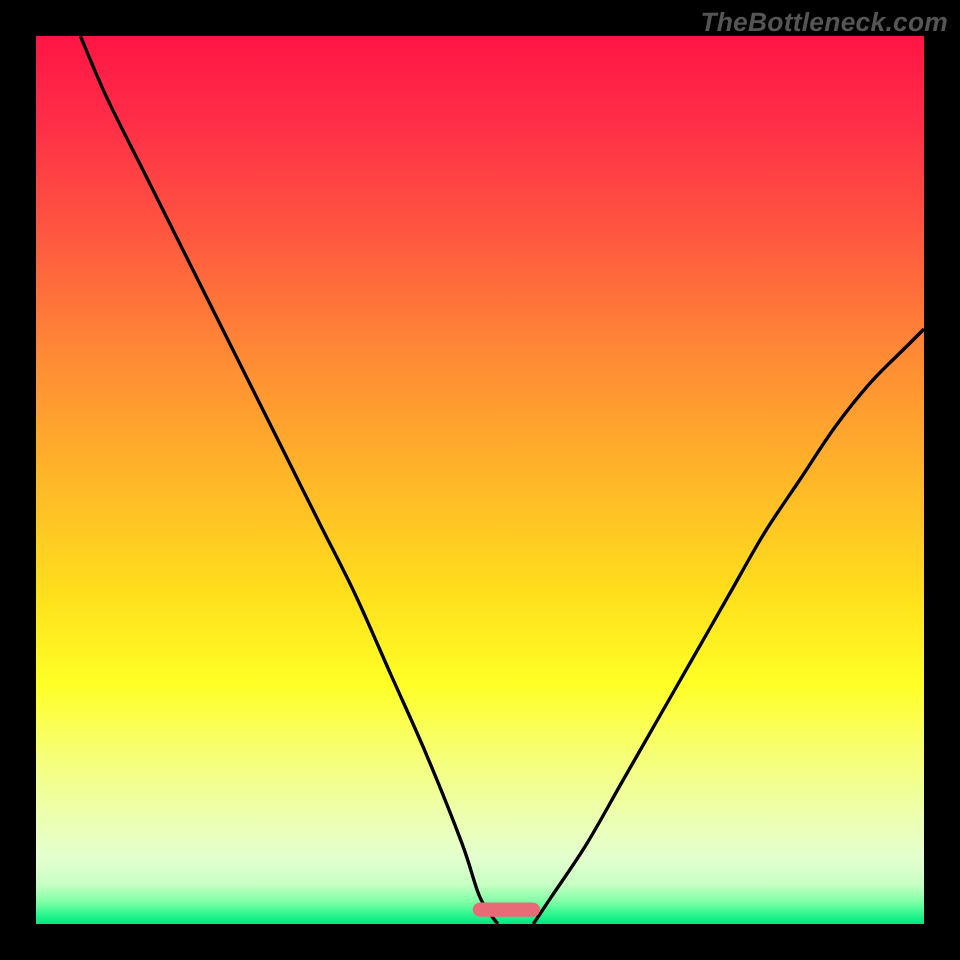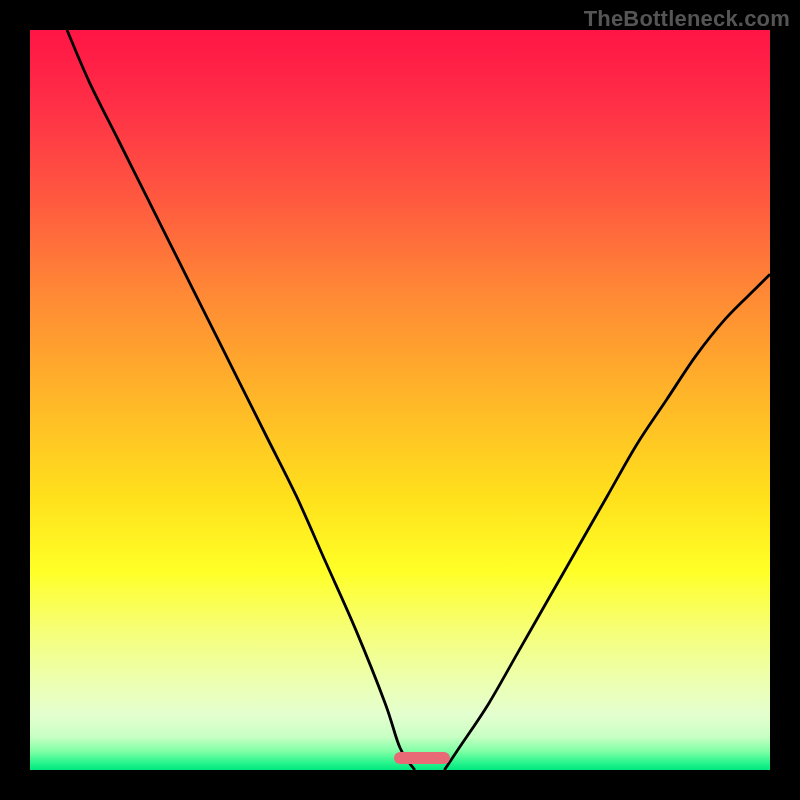--- a/index.html
+++ b/index.html
@@ -19,20 +19,21 @@
   }
   .watermark {
     position: absolute;
     top: 6px;
     right: 10px;
     color: #555;
     font-size: 22px;
     font-weight: 600;
     letter-spacing: 0.2px;
     z-index: 20;
+    font-style: italic;
   }
   .plot-area {
     position: absolute;
     left: 30px;
     top: 30px;
     width: 740px;
     height: 740px;
     overflow: hidden;
   }
   .gradient-bg {

